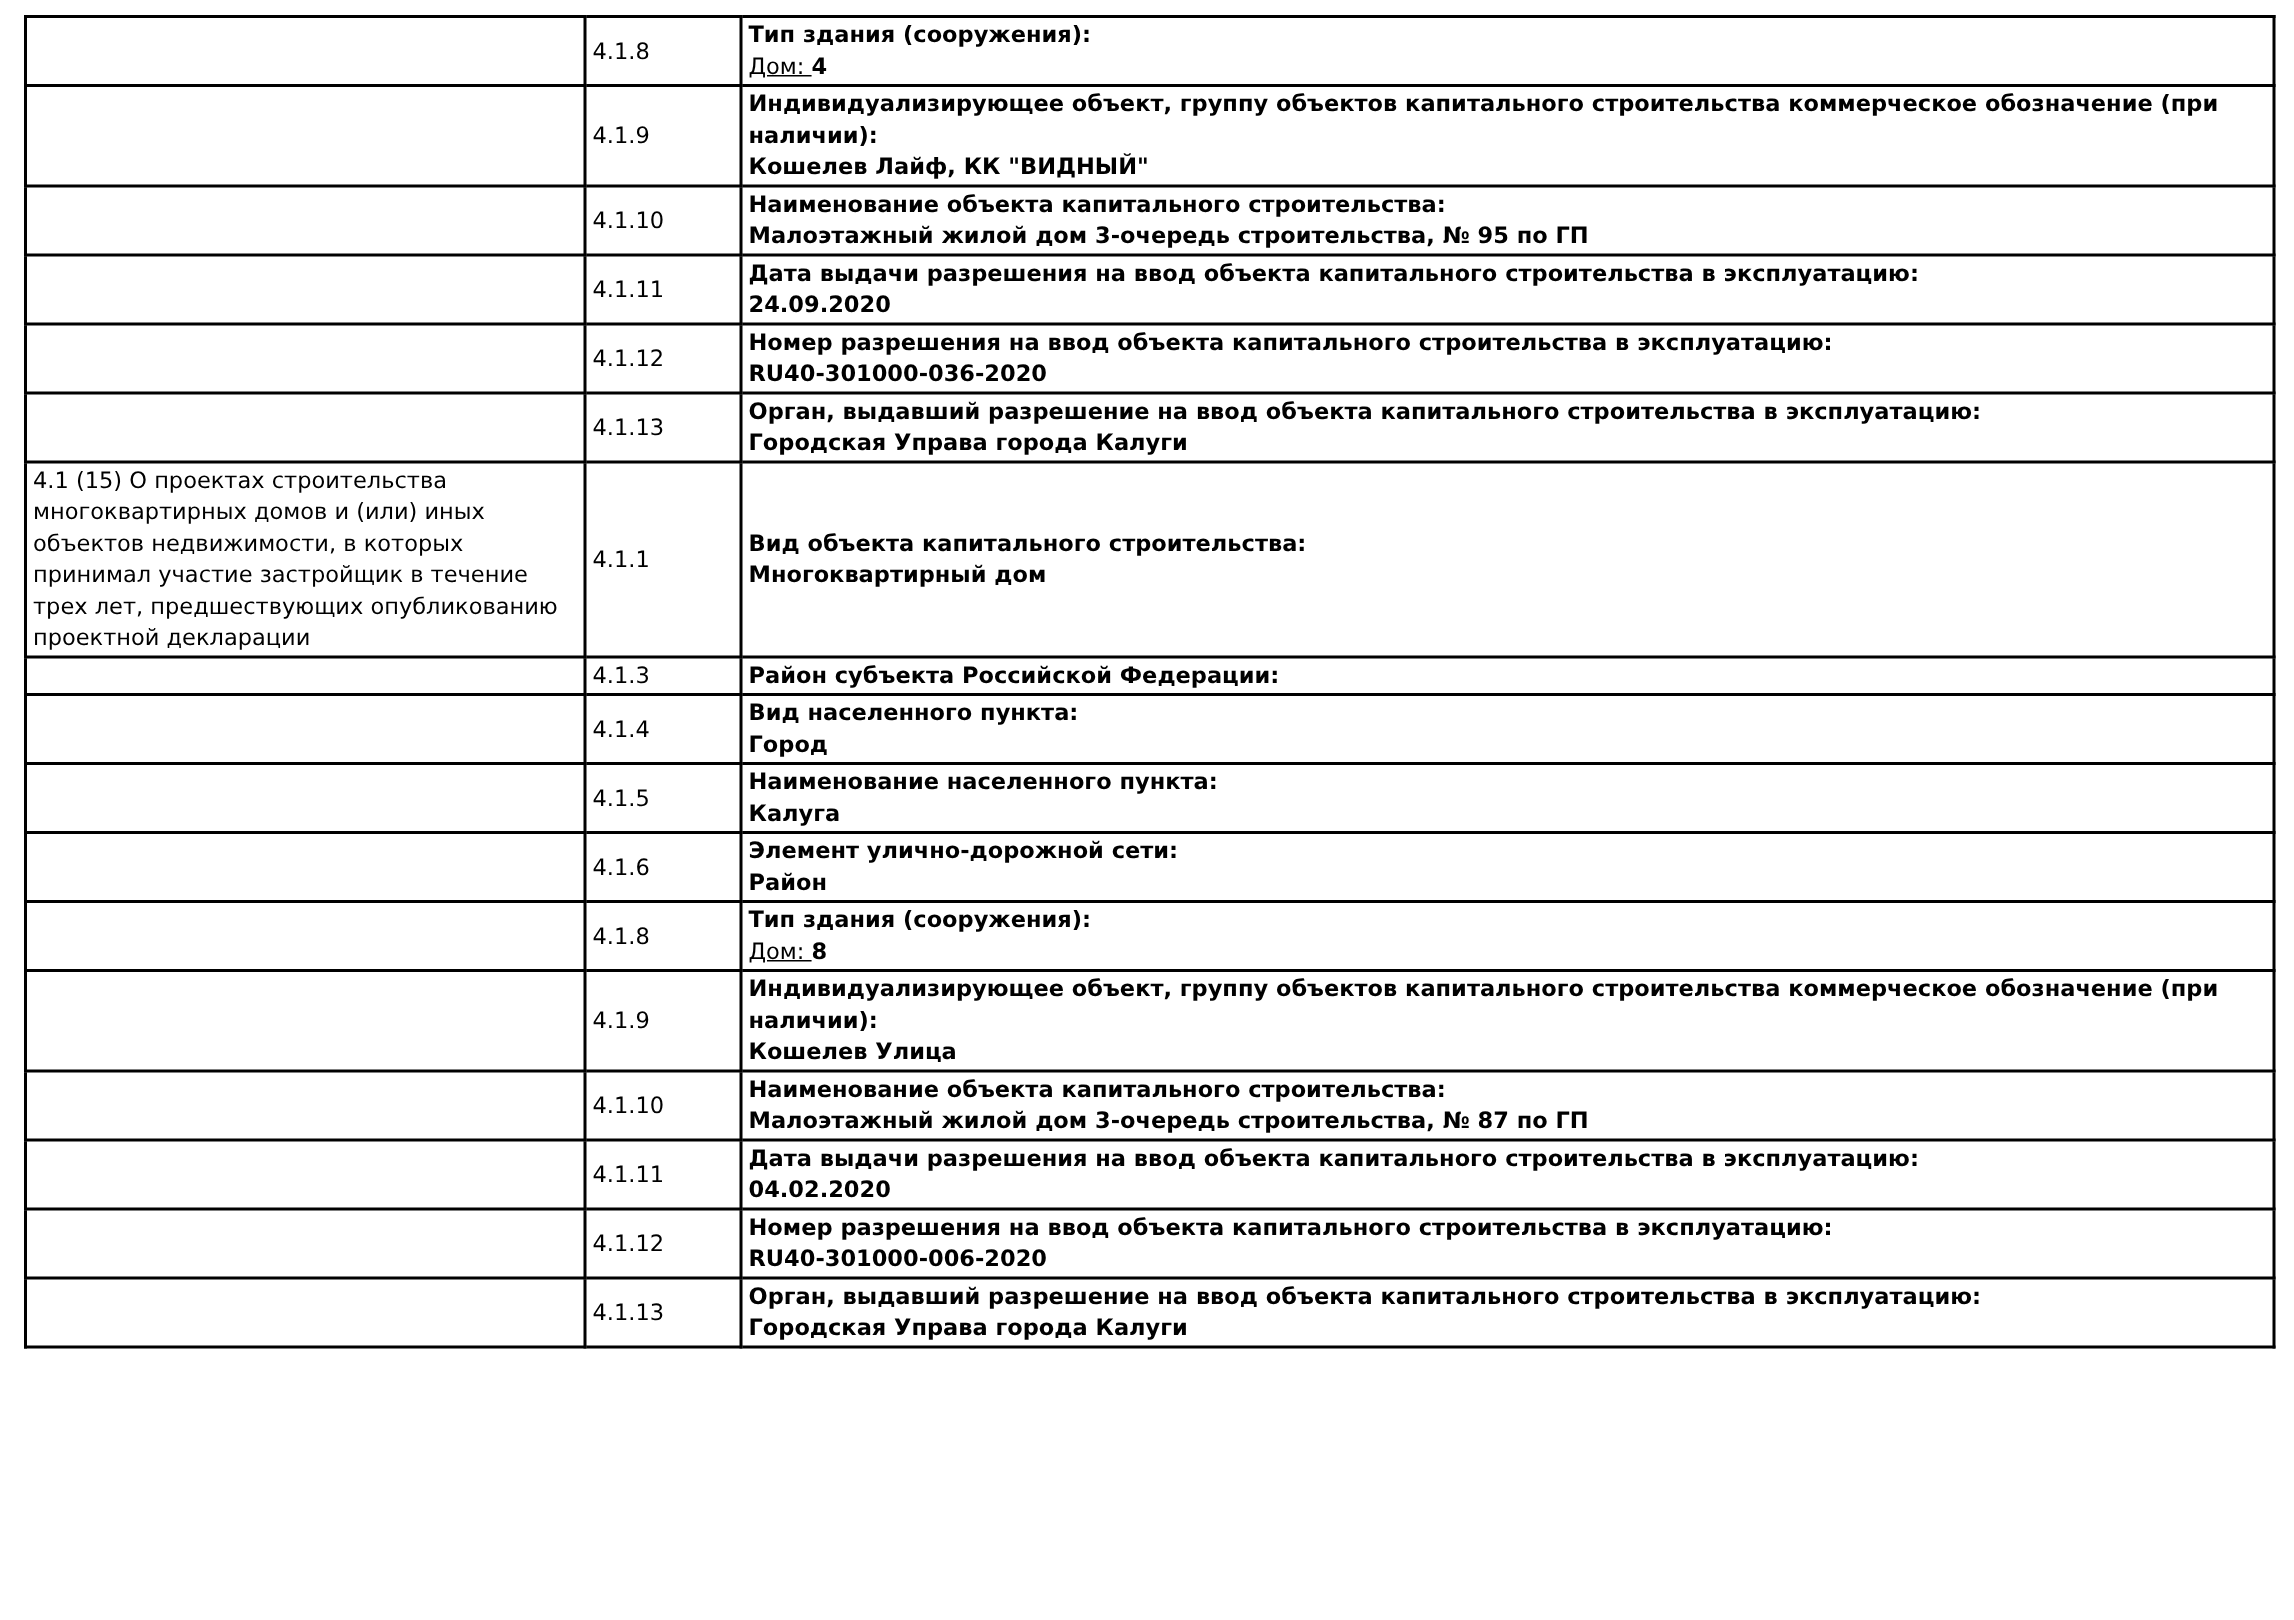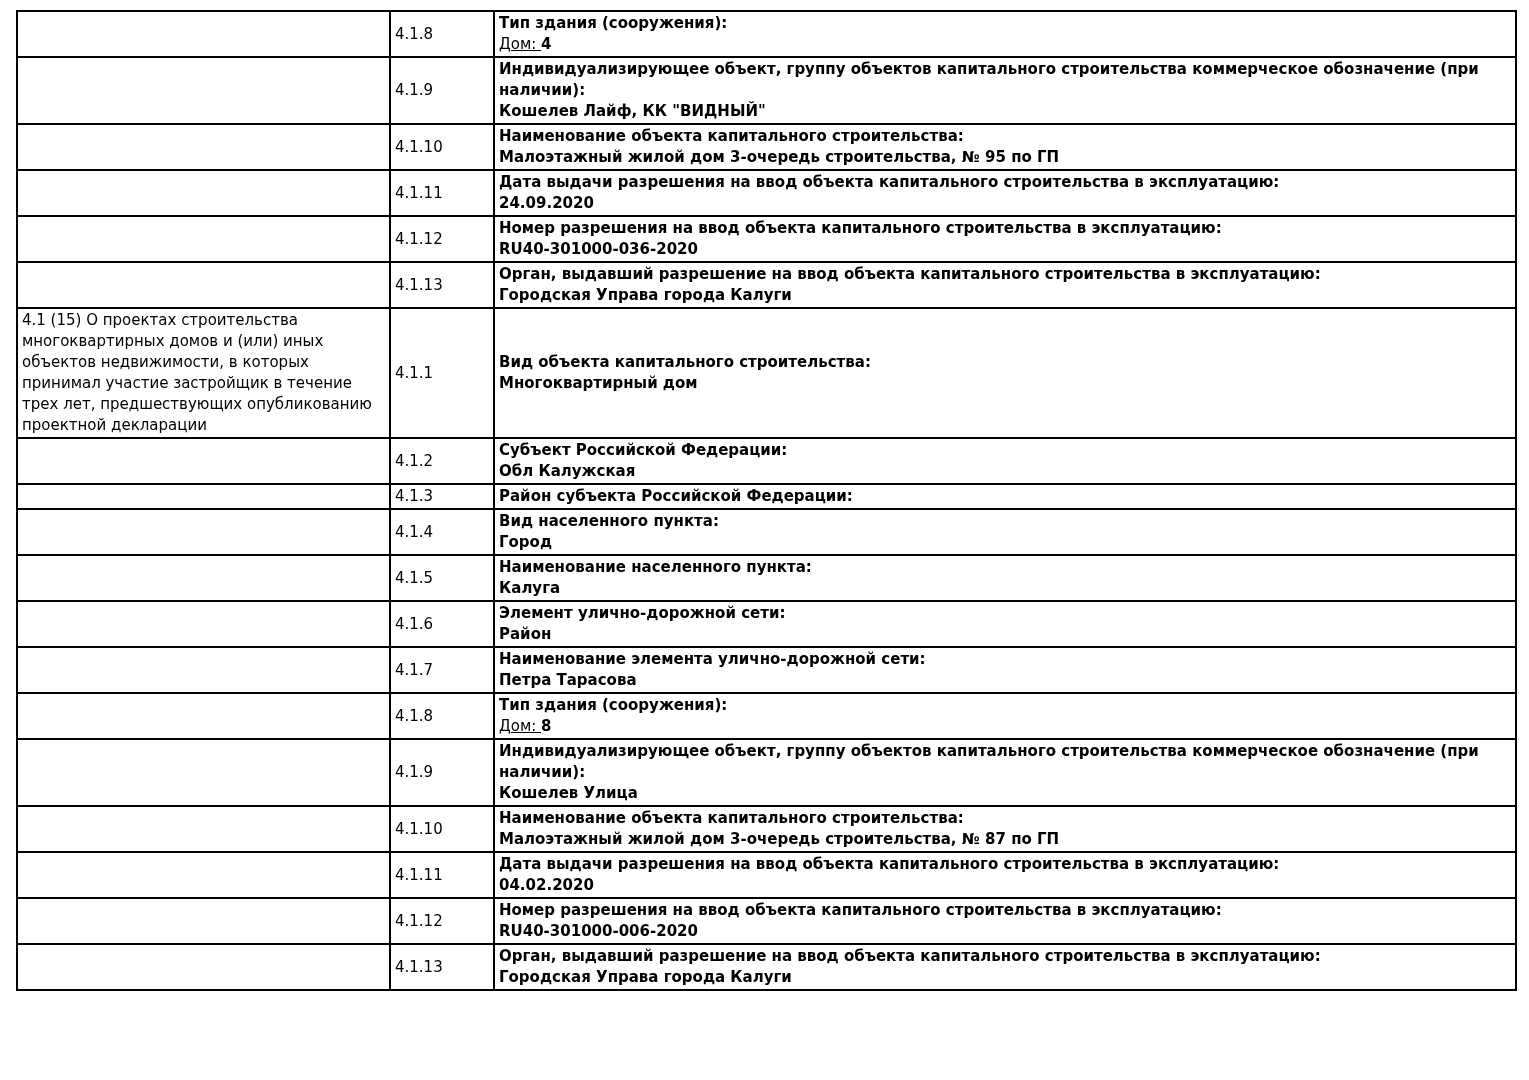--- a/index.html
+++ b/index.html
@@ -96,28 +96,20 @@
         </td>
       </tr>
       <tr class="tall-row">
         <td class="col-section">4.1 (15) О проектах строительства многоквартирных домов и (или) иных объектов недвижимости, в которых принимал участие застройщик в течение трех лет, предшествующих опубликованию проектной декларации</td>
         <td class="col-code">4.1.1</td>
         <td class="col-content">
           <div class="field-label">Вид объекта капитального строительства:</div>
           <div class="field-value"><span>Многоквартирный дом</span></div>
         </td>
       </tr>
-      <tr class="normal-row">
-        <td class="col-section"></td>
-        <td class="col-code">4.1.2</td>
-        <td class="col-content">
-          <div class="field-label">Субъект Российской Федерации:</div>
-          <div class="field-value"><span>Обл Калужская</span></div>
-        </td>
-      </tr>
       <tr class="single-row">
         <td class="col-section"></td>
         <td class="col-code">4.1.3</td>
         <td class="col-content">
           <div class="field-label">Район субъекта Российской Федерации:</div>
         </td>
       </tr>
       <tr class="normal-row">
         <td class="col-section"></td>
         <td class="col-code">4.1.4</td>
@@ -133,28 +125,20 @@
           <div class="field-label">Наименование населенного пункта:</div>
           <div class="field-value"><span>Калуга</span></div>
         </td>
       </tr>
       <tr class="normal-row">
         <td class="col-section"></td>
         <td class="col-code">4.1.6</td>
         <td class="col-content">
           <div class="field-label">Элемент улично-дорожной сети:</div>
           <div class="field-value"><span>Район</span></div>
-        </td>
-      </tr>
-      <tr class="normal-row">
-        <td class="col-section"></td>
-        <td class="col-code">4.1.7</td>
-        <td class="col-content">
-          <div class="field-label">Наименование элемента улично-дорожной сети:</div>
-          <div class="field-value"><span>Петра Тарасова</span></div>
         </td>
       </tr>
       <tr class="normal-row">
         <td class="col-section"></td>
         <td class="col-code">4.1.8</td>
         <td class="col-content">
           <div class="field-label">Тип здания (сооружения):</div>
           <div class="field-value"><span class="plain">Дом: </span><span>8</span></div>
         </td>
       </tr>

